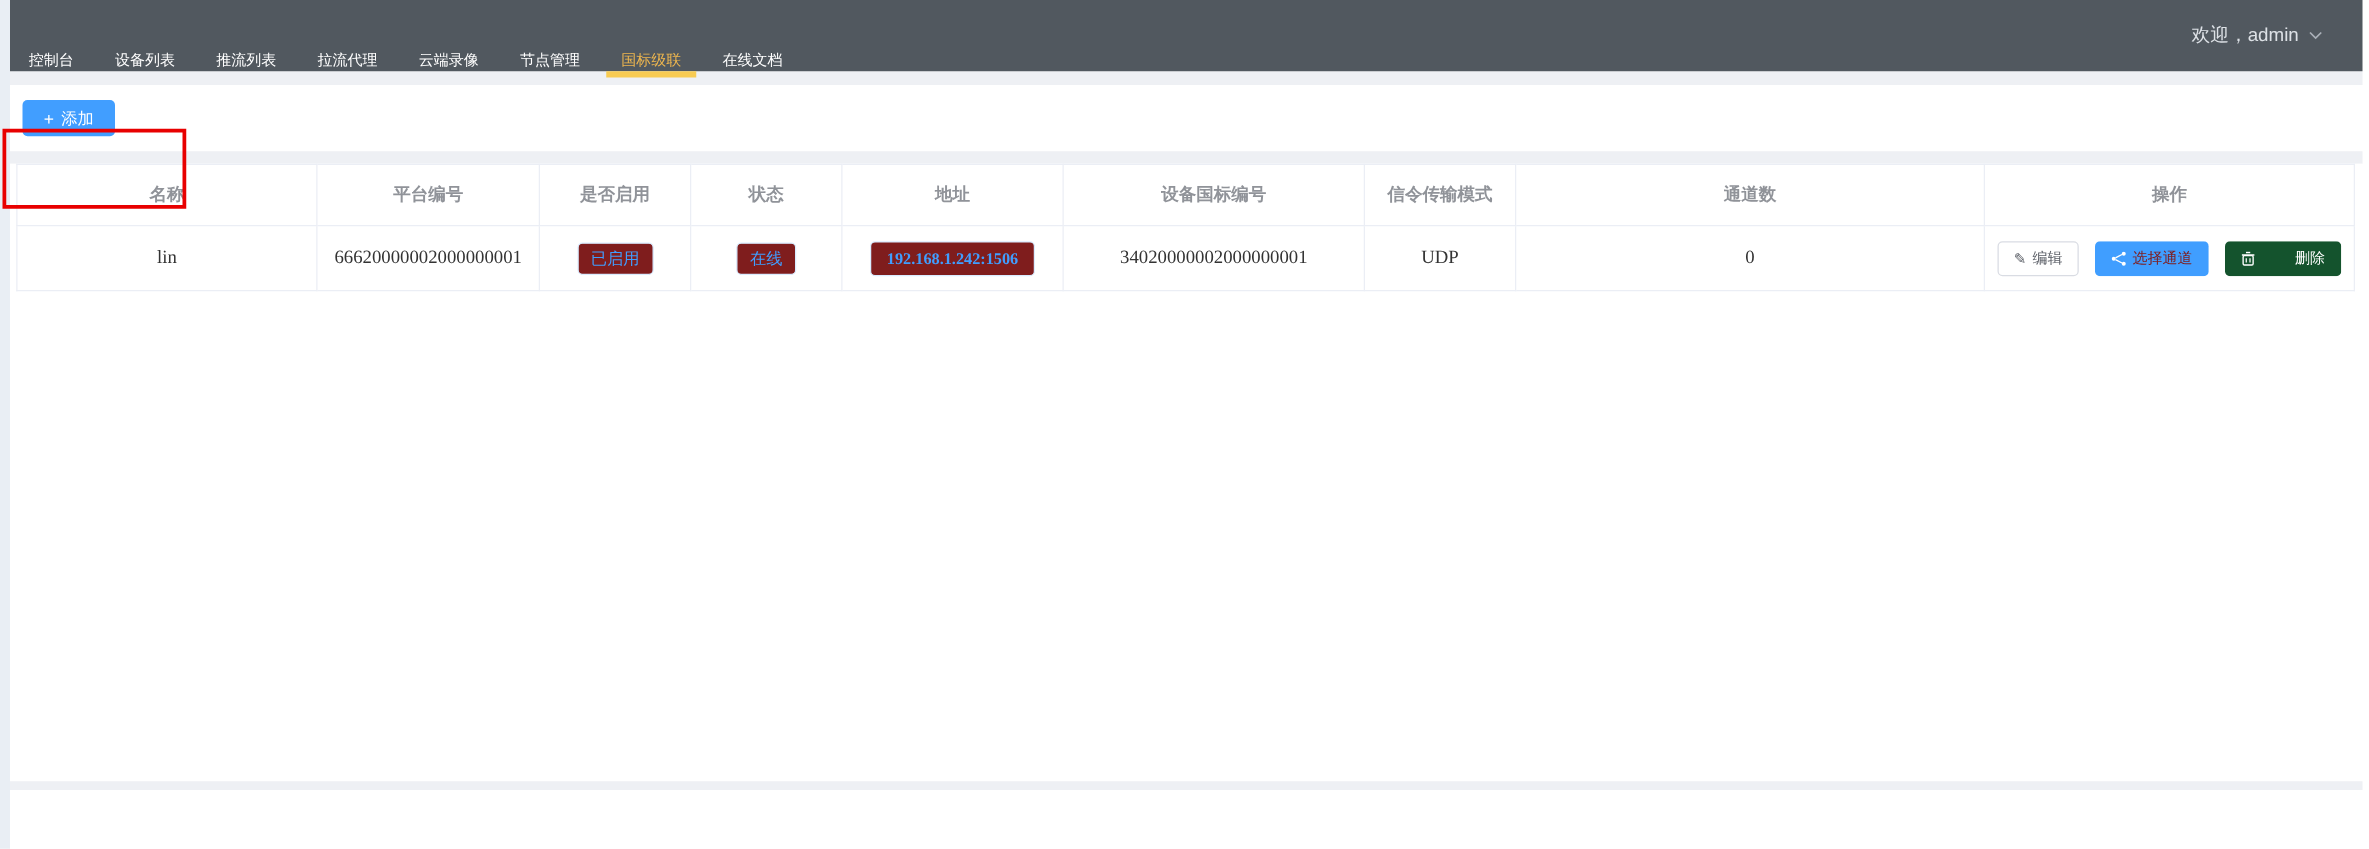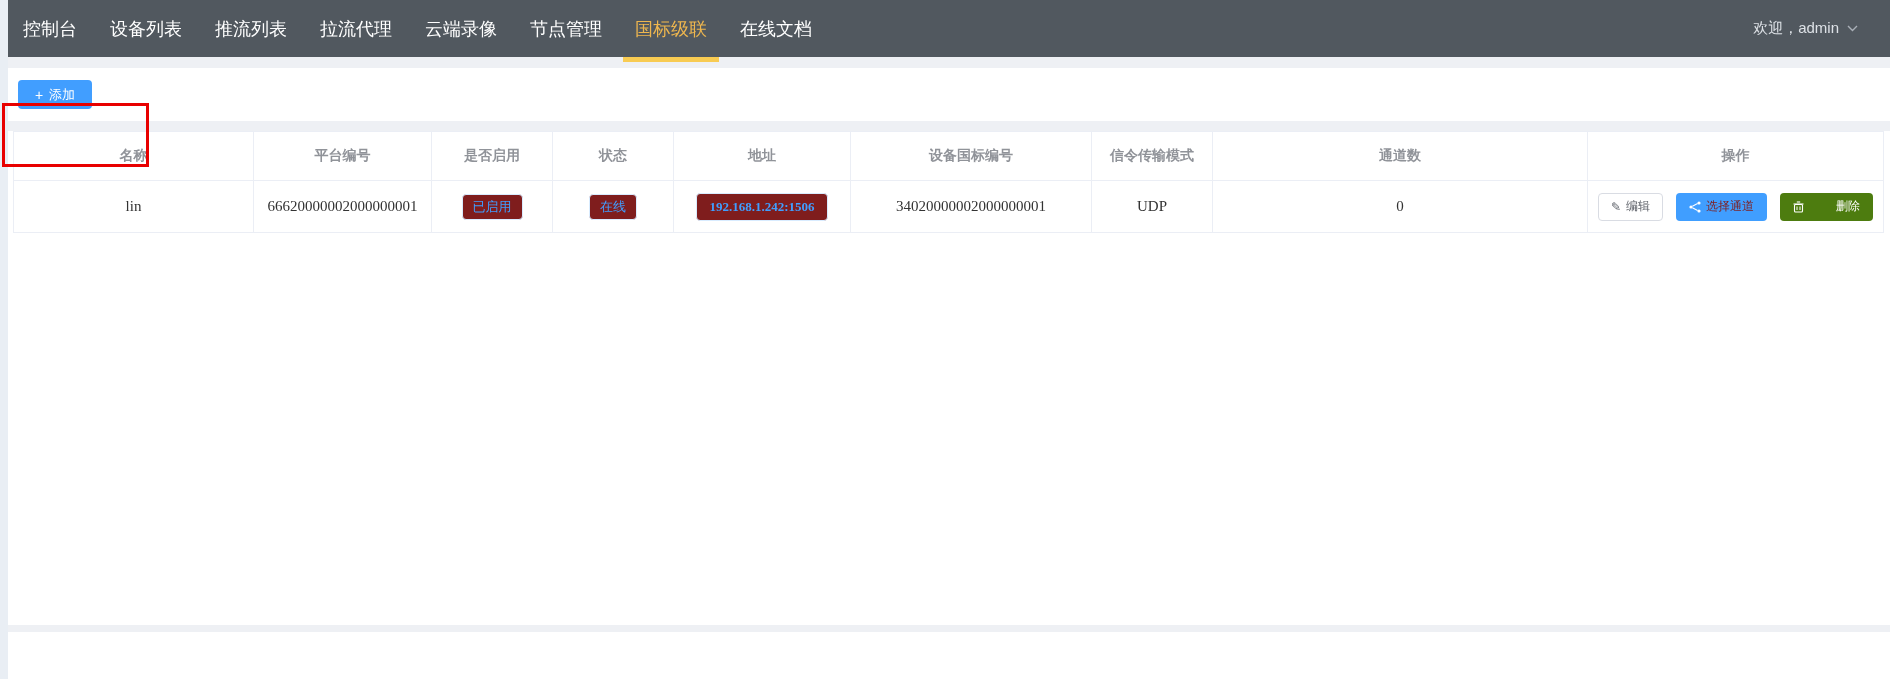--- a/index.html
+++ b/index.html
@@ -5,22 +5,22 @@
   * { margin:0; padding:0; box-sizing:border-box; }
   html,body { width:1895px; height:679px; background:#ffffff; overflow:hidden;
               font-family:"Liberation Sans", sans-serif; }
 
   .left-strip { position:absolute; left:0; top:0; width:8px; height:679px; background:#e9eef4; }
   .app { position:absolute; left:8px; top:0; width:1882px; height:679px; }
 
   
   .nav { position:relative; height:57px; background:#51585f; display:flex; align-items:center;
          padding-left:3px; z-index:2; }
-  .nav-item { position:relative; height:57px; display:flex; align-items:center;
-              padding:0 12px; margin-right:9px; color:#ffffff; font-size:18px; cursor:pointer; }
+  .nav-item { position:relative; height:57px; display:flex; align-items:flex-end;
+              padding:0 12px; margin-right:9px; color:#ffffff; font-size:12px; cursor:pointer; }
   .nav-item.active { color:#eeb64e; }
   .nav-item.active::after { content:""; position:absolute; left:0; right:0; bottom:-5px;
                             height:5px; background:#f8cb52; }
   .toggle-group { position:absolute; left:1184px; top:0; height:57px; display:flex; align-items:center; }
   .switch { width:40px; height:18px; border-radius:9px; background:#e2e6ec; position:relative; cursor:pointer; }
   .switch .knob { position:absolute; left:1px; top:1px; width:16px; height:16px; border-radius:50%;
                   background:#ffffff; box-shadow:0 1px 2px rgba(0,0,0,.25); }
   .toggle-label { margin-left:12px; color:#9299a2; font-size:14px; }
   .user-area { margin-left:auto; display:flex; align-items:center; padding-right:32px; cursor:pointer; }
   .welcome { color:#dde1e6; font-size:15px; }
@@ -53,21 +53,21 @@
          border-radius:4px; color:#409eff; font-size:13px;
          font-family:"Liberation Sans",sans-serif; cursor:pointer; }
   .tag.addr { padding:5px 12px; font-family:"Liberation Serif","DejaVu Serif",serif;font-weight:bold; }
   .actions { display:flex; align-items:center; justify-content:center; gap:13px; }
   .btn { display:inline-flex; align-items:center; justify-content:center; gap:5px; height:28px;
          border-radius:4px; font-size:12px; cursor:pointer; border:1px solid transparent;
          padding:0 12px; font-family:"Liberation Sans",sans-serif; }
   .btn-edit { background:#ffffff; border-color:#d9dce3; color:#5a5e66; }
   .btn-edit .pencil { font-size:12px; }
   .btn-select { background:#409eff; color:#7f1d1d; }
-  .btn-delete { background:#4d7c0f; color:#ffffff;gap:32px; }
+  .btn-delete { background:#14532d; color:#ffffff;gap:32px; }
   .icon-svg { display:inline-flex; }
 </style>
 </head>
 <body>
 
 <div class="left-strip"></div>
 
 <div class="app">
 
   <div class="nav">

